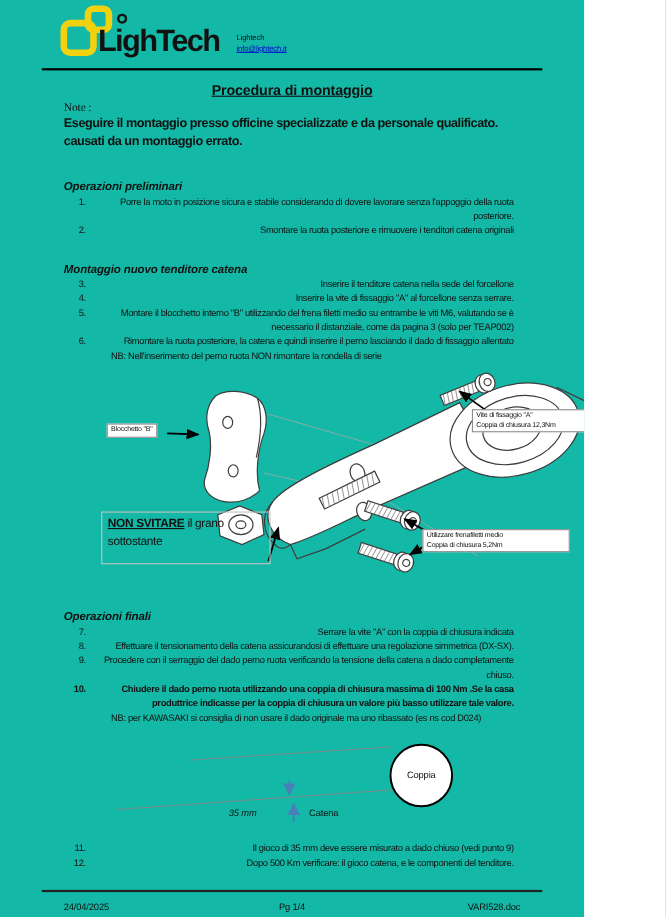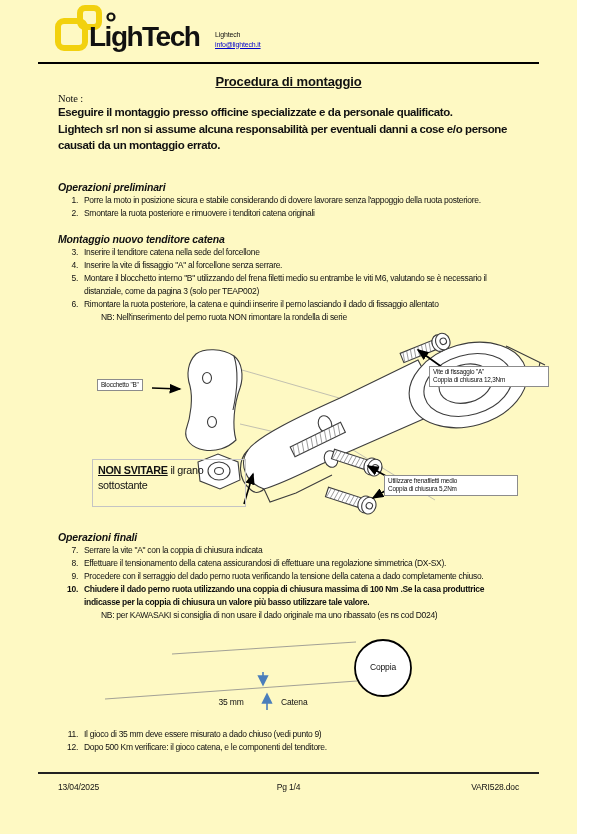--- a/index.html
+++ b/index.html
@@ -1,53 +1,53 @@
 <!DOCTYPE html>
 <html><head>
 <meta charset="utf-8">
 <style>
   html,body{margin:0;padding:0;background:#fff;}
-  .page{width:577px;height:834px;background:#fef9c3;position:relative;overflow:hidden;
+  .page{width:531px;height:834px;background:#14b8a6;position:relative;overflow:hidden;
         font-family:"Liberation Sans","DejaVu Sans",sans-serif;color:#111;letter-spacing:-0.15px;}
   
   .hdr{position:relative;height:62px;}
   .logo{position:absolute;left:52px;top:4px;}
   .hdr-contact{position:absolute;left:215px;top:30px;font-size:7px;line-height:9.5px;color:#111;}
   .mail{color:#0000cc;text-decoration:underline;display:block;}
   .rule{border-top:2.5px solid #000;margin:0 38px;}
   .frule{border-top:2px solid #222;margin:18px 38px 0 38px;}
   
   .tx{margin:0 58px;}
   .title{text-align:center;font-size:13px;font-weight:bold;text-decoration:underline;margin-top:10px;}
   .note-label{font-size:10.5px;margin-top:4px;font-family:Liberation Serif, serif;}
   .note{font-size:11.5px;font-weight:bold;line-height:16.5px;letter-spacing:-0.4px;}
   .note div{white-space:nowrap;}
   .h{font-weight:bold;font-size:10.5px;line-height:14px;font-style:italic;}
-  .mt1{margin-top:26px;} .mt2{margin-top:12px;} .mt3{margin-top:6px;}
+  .mt1{margin-top:26px;} .mt2{margin-top:22px;} .mt3{margin-top:24px;}
   .li{display:flex;font-size:8.5px;line-height:13px;letter-spacing:-0.3px;margin:0 58px;}
   .li .num{width:20px;text-align:right;margin-right:6px;flex-shrink:0;}
-  .li .txt{flex:1;padding-right:6px;}
+  .li .txt{flex:1;padding-right:6px;text-align:right;}
   .li.bold .num,.li.bold .txt{font-weight:bold;}
   .nb{font-size:8.5px;line-height:13px;letter-spacing:-0.3px;margin:0 58px;padding-left:43px;}
   
   .diagram1{position:relative;height:192px;margin-top:8px;}
   .diagram1 svg{position:absolute;left:0;top:0;}
   .co{position:absolute;border:1px solid #8c8c8c;background:#fff;font-size:6.4px;line-height:8.6px;
       padding:1px 3px;letter-spacing:-0.2px;}
   .co-block{left:97px;top:47px;}
   .co-vite{left:429px;top:34px;width:112px;}
   .co-frena{left:384px;top:143px;width:126px;}
   .warnbox{position:absolute;left:92px;top:127px;width:142px;height:40px;border:1px solid #c4c4c4;
       padding:3px 5px;font-size:10.8px;line-height:15.5px;letter-spacing:-0.3px;background:transparent;}
   .warnbox .wb{font-weight:bold;text-decoration:underline;}
   
   .diagram2{position:relative;height:100px;margin-top:6px;}
   .diagram2 svg{position:absolute;left:0;top:0;}
   .corona-label{position:absolute;left:357px;top:34px;width:52px;text-align:center;font-size:8.5px;}
-  .dist-label{position:absolute;left:208px;top:69px;width:46px;text-align:center;font-size:8.5px;}
+  .dist-label{position:absolute;left:208px;top:69px;width:46px;text-align:left;font-size:8.5px;font-style:italic;}
   .catena-label{position:absolute;left:281px;top:69px;font-size:8.5px;}
   
   .footer{display:flex;margin:0 58px;padding-top:8px;font-size:8.5px;}
   .footer .fl{flex:1;text-align:left;}
   .footer .fc{flex:1;text-align:center;}
   .footer .fr{flex:1;text-align:right;}
   
   .ln{stroke:#3d3d3d;stroke-width:1.1;fill:none;}
   .lnw{stroke:#3d3d3d;stroke-width:1.1;fill:#fff;}
   .thin{stroke:#a8a8a8;stroke-width:0.7;fill:none;}
@@ -70,21 +70,20 @@
       <div>Lightech</div>
       <a href="#" class="mail">info@lightech.it</a>
     </div>
   </div>
   <div class="rule"></div>
 
   <div class="title">Procedura di montaggio</div>
   <div class="tx note-label">Note :</div>
   <div class="tx note">
     <div>Eseguire il montaggio presso officine specializzate e da personale qualificato.</div>
-    <div>Lightech srl non si assume alcuna responsabilità per eventuali danni a cose e/o persone</div>
     <div>causati da un montaggio errato.</div>
   </div>
 
   <div class="tx h mt1">Operazioni preliminari</div>
   <div class="li">
     <span class="num">1.</span>
     <span class="txt">Porre la moto in posizione sicura e stabile considerando di dovere lavorare senza l'appoggio della ruota posteriore.</span>
   </div>
   <div class="li">
     <span class="num">2.</span>
@@ -228,18 +227,18 @@
     <span class="num">11.</span>
     <span class="txt">Il gioco di 35 mm deve essere misurato a dado chiuso (vedi punto 9)</span>
   </div>
   <div class="li">
     <span class="num">12.</span>
     <span class="txt">Dopo 500 Km verificare: il gioco catena, e le componenti del tenditore.</span>
   </div>
 
   <div class="frule"></div>
   <div class="footer">
-    <span class="fl">13/04/2025</span>
+    <span class="fl">24/04/2025</span>
     <span class="fc">Pg 1/4</span>
     <span class="fr">VARI528.doc</span>
   </div>
 
 </div>
 
 </body></html>

